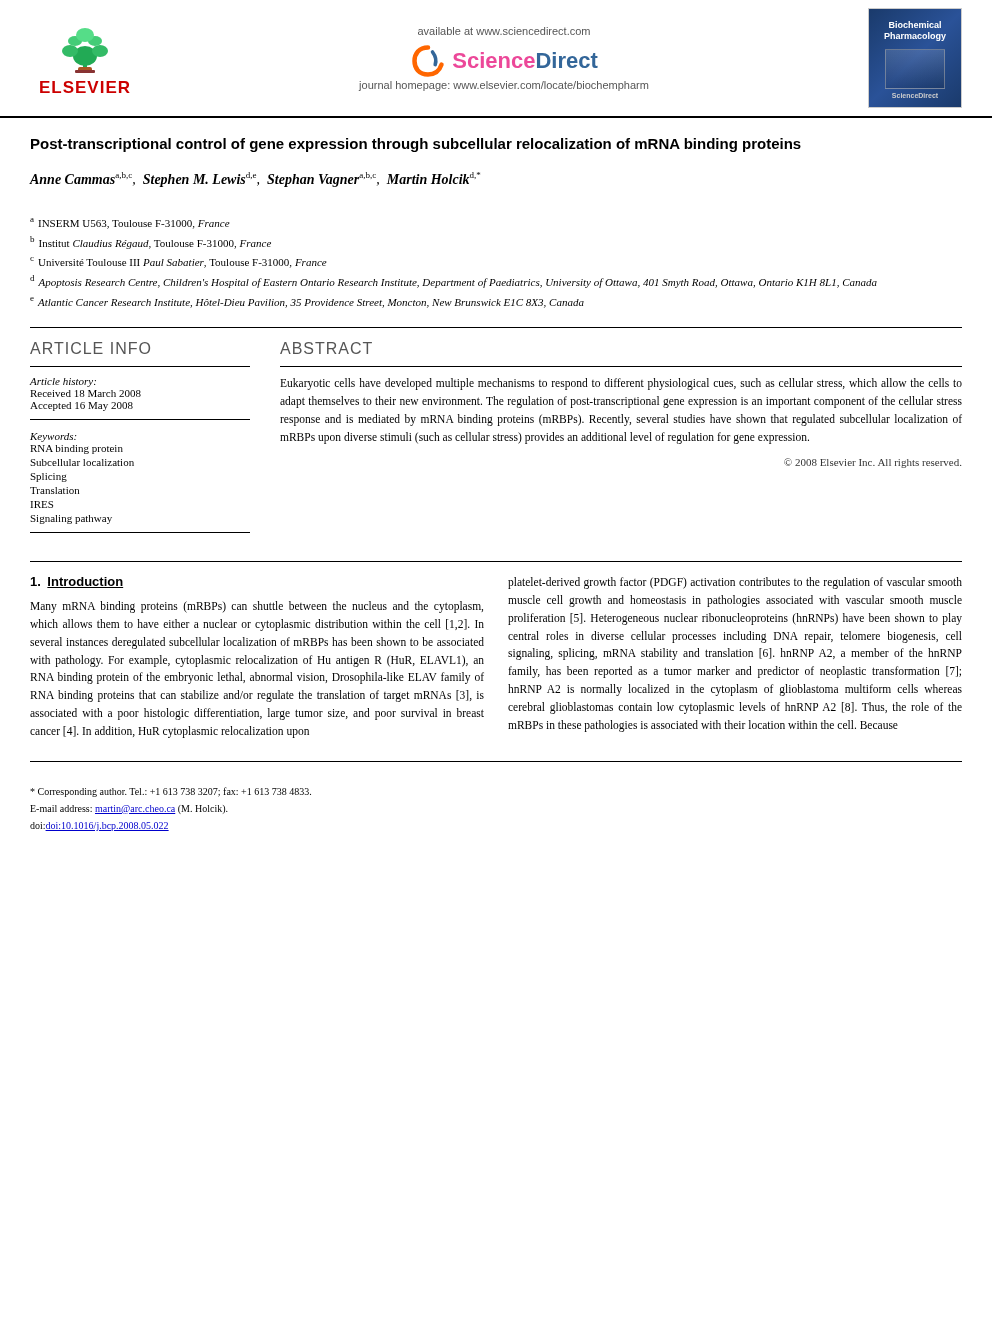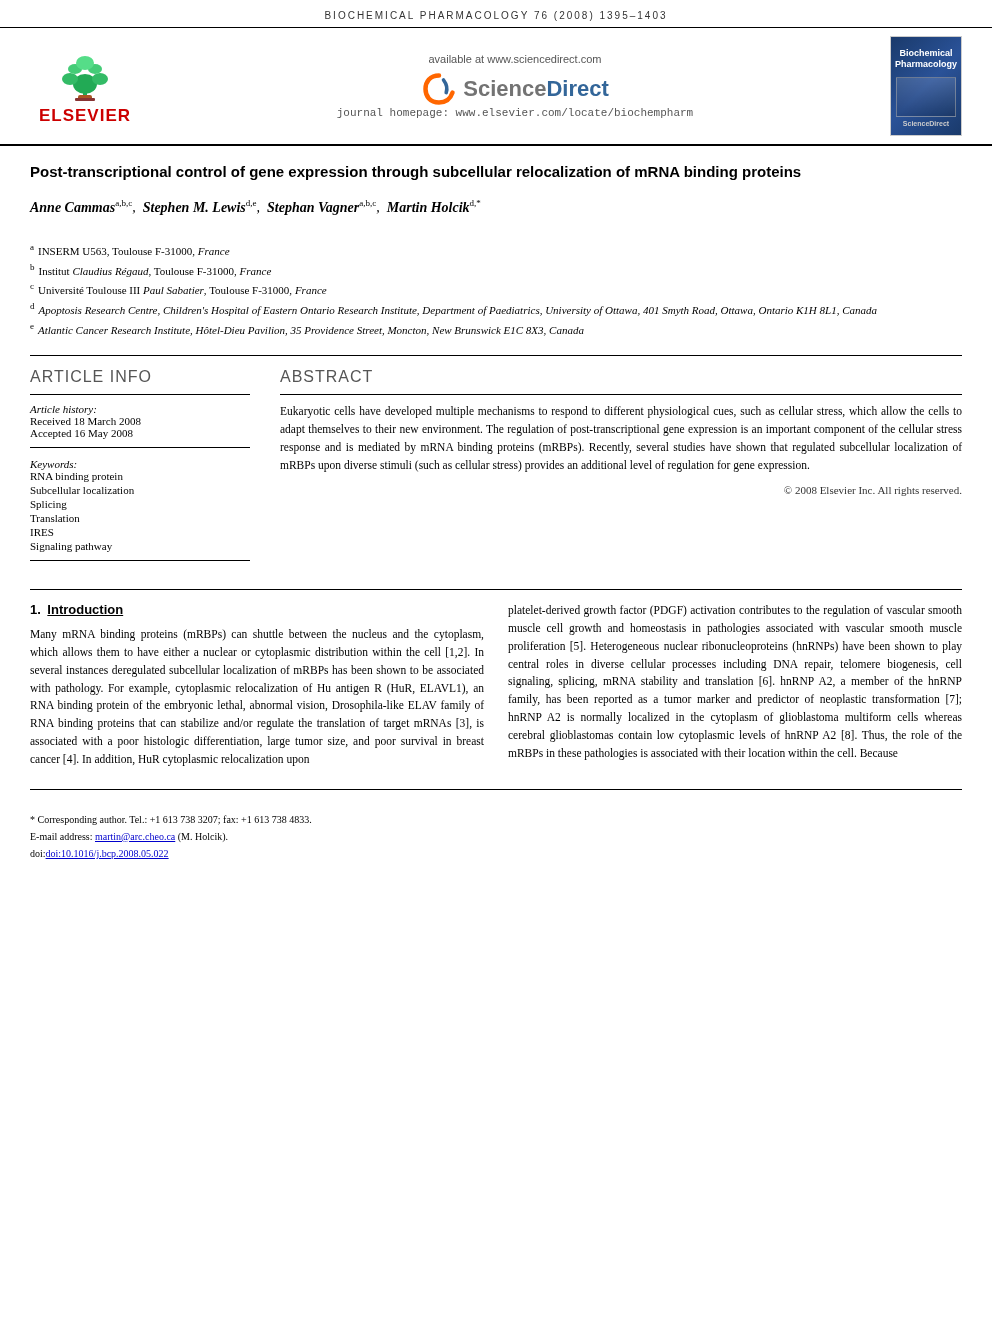--- a/index.html
+++ b/index.html
@@ -78,25 +78,25 @@
     }
 
     .sd-icon {
       width: 36px;
       height: 36px;
     }
 
     .journal-url {
       font-size: 11px;
       color: #555;
-      font-family: Liberation Mono, monospace;
+      font-family: Liberation Sans, sans-serif;
     }
 
     .journal-cover {
-      width: 72px;
+      width: 94px;
       height: 100px;
       background: linear-gradient(135deg, #1a3a6b 0%, #2a5298 50%, #1a3a6b 100%);
       display: flex;
       flex-direction: column;
       align-items: center;
       justify-content: center;
       color: #fff;
       font-size: 8px;
       font-family: Arial, sans-serif;
       text-align: center;
@@ -294,23 +294,20 @@
     .elsevier-svg {
       width: 70px;
       height: 55px;
     }
   </style>
 </head>
 <body>
 
 <div class="page">
 
-  <div class="journal-header">
-    <span>BIOCHEMICAL PHARMACOLOGY 76 (2008) 1395–1403</span>
-  </div>
 
   <div class="banner-row">
 
     <div class="elsevier-logo">
       <svg class="elsevier-svg" viewBox="0 0 70 55">
 
         <rect x="33" y="40" width="4" height="12" fill="#2a5"></rect>
         <ellipse cx="35" cy="35" rx="12" ry="10" fill="#2a5"></ellipse>
         <ellipse cx="20" cy="30" rx="8" ry="6" fill="#3b6"></ellipse>
         <ellipse cx="50" cy="30" rx="8" ry="6" fill="#3b6"></ellipse>
@@ -326,21 +323,21 @@
 
     <div class="banner-center">
       <div class="available-text">available at www.sciencedirect.com</div>
       <div class="sciencedirect-logo">
 
         <svg class="sd-icon" viewBox="0 0 40 40">
           <path d="M20 5 C10 5 5 12 5 20 C5 28 10 35 20 35 C28 35 33 30 35 24" stroke="#f60" stroke-width="5" fill="none" stroke-linecap="round"></path>
           <path d="M25 10 C28 14 30 18 28 24" stroke="#369" stroke-width="4" fill="none" stroke-linecap="round"></path>
         </svg>
         <div style="font-size:22px; font-family:Arial,sans-serif; font-weight:bold;">
-          <span style="color:#737373;">Science</span><span style="color:#369;">Direct</span>
+          <span style="color:#ec4899;">Science</span><span style="color:#369;">Direct</span>
         </div>
       </div>
       <div class="journal-url">journal homepage: www.elsevier.com/locate/biochempharm</div>
     </div>
 
     <div class="journal-cover">
       <div class="journal-cover-title">
         <div style="font-size:9px; font-weight:bold; color:#fff; line-height:1.3; padding:4px;">Biochemical<br>Pharmacology</div>
         <div style="width:60px; height:40px; margin:2px auto; background: linear-gradient(180deg,#fff2 0%,#0002 100%); border:1px solid #aaa8;"></div>
         <div style="font-size:7px; color:#ccc; margin-top:2px;">ScienceDirect</div>

